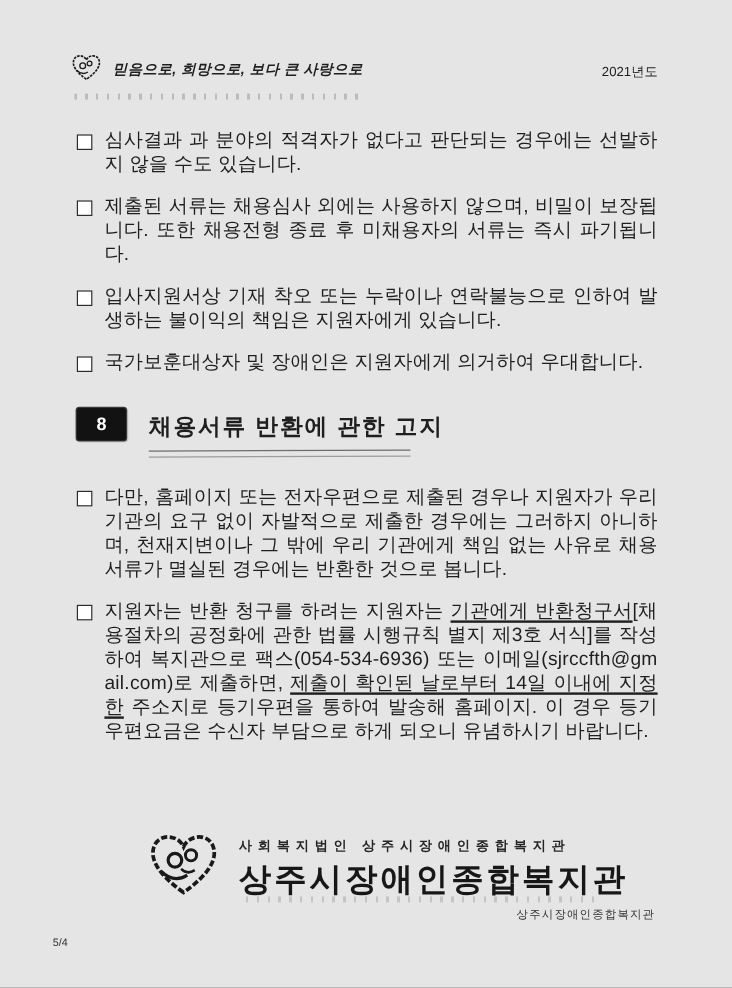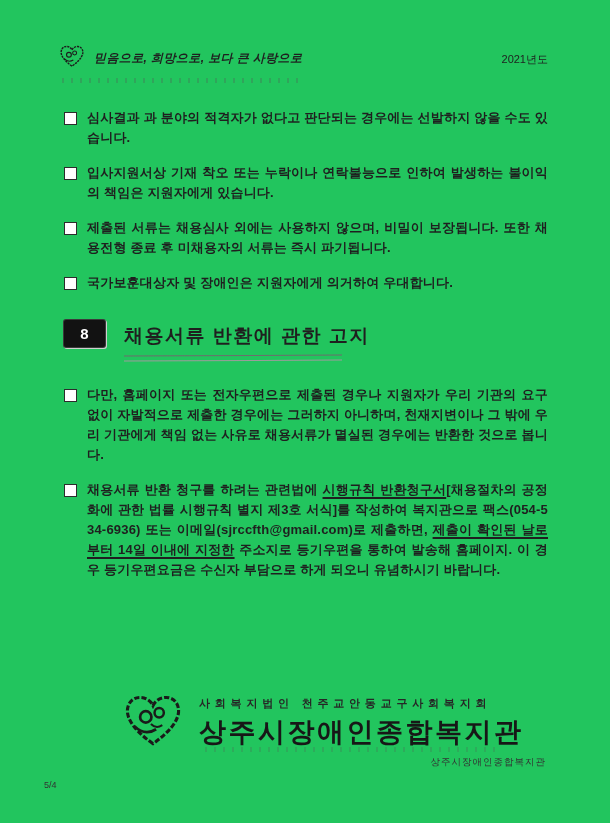--- a/index.html
+++ b/index.html
@@ -1,33 +1,33 @@
 <!DOCTYPE html>
 <html><head>
 <meta charset="utf-8">
 <style>
   html,body{margin:0;padding:0;background:#9a9a9a;}
   .page{
-    width:610px;height:823px;background:#22c55e;position:relative;overflow:hidden;
+    width:610px;height:823px;background:#e5e5e5;position:relative;overflow:hidden;
     font-family:"Liberation Sans","DejaVu Sans",sans-serif;color:#1f1f1f;margin:0 auto;
   }
   
   .header{position:absolute;top:44px;left:58px;right:62px;display:flex;justify-content:space-between;align-items:flex-start;}
   .brand{display:flex;align-items:center;gap:8px;}
   .brand svg{display:block;}
   .slogan{font-style:italic;font-weight:bold;font-size:12px;letter-spacing:.4px;padding-top:4px;}
   .year{font-size:11px;padding-top:8px;margin-left:24px;}
   .ghost{position:absolute;opacity:.28;background:repeating-linear-gradient(90deg,#555 0 2px,transparent 2px 9px);filter:blur(.6px);}
   .ghost.g1{top:78px;left:62px;width:240px;height:5px;}
   .ghost.g2{top:747px;left:205px;width:295px;height:5px;opacity:.22;}
   
   .content{position:absolute;top:108px;left:64px;width:484px;}
   .notice{display:flex;margin-bottom:15px;}
   .checkbox{width:11px;height:11px;border:1.6px solid #2c2c2c;margin:4px 10px 0 0;flex:0 0 auto;background:#fff;}
-  .notice-text{font-size:13px;font-weight:bold;line-height:20px;text-align:justify;word-break:break-all;letter-spacing:.2px;flex:1;}
+  .notice-text{font-size:16px;font-weight:normal;line-height:20px;text-align:justify;word-break:break-all;letter-spacing:.2px;flex:1;}
   .notice-text span.u{text-decoration:underline;text-decoration-thickness:1.5px;text-underline-offset:3px;}
   
   .section-header{margin:27px 0 24px 0;display:flex;align-items:flex-start;}
   .section-num{width:41px;height:27px;background:#121212;color:#ffffff;font-weight:bold;font-size:15px;
     display:flex;align-items:center;justify-content:center;border-radius:2px;
     box-shadow:0 0 0 1px #3a3a3a, 1px 1px 0 1px #cfcfcf;}
   .section-title-wrap{margin-left:19px;padding-top:3px;}
   .section-title{font-size:19px;font-weight:bold;letter-spacing:1.5px;padding-bottom:6px;white-space:nowrap;}
   .section-underline{height:4px;width:218px;border-top:1.5px solid #6d6d6d;border-bottom:1.5px solid #9c9c9c;transform:rotate(-.25deg);}
   
@@ -60,62 +60,62 @@
   <div class="ghost g1"></div>
 
   <div class="content">
 
     <div class="notice">
       <span class="checkbox"></span>
       <div class="notice-text"><span>심사결과 과 분야의 적격자가 없다고 판단되는 경우에는 선발하지 않을 수도 있습니다.</span></div>
     </div>
     <div class="notice">
       <span class="checkbox"></span>
-      <div class="notice-text"><span>입사지원서상 기재 착오 또는 누락이나 연락불능으로 인하여 발생하는 불이익의 책임은 지원자에게 있습니다.</span></div>
+      <div class="notice-text"><span>제출된 서류는 채용심사 외에는 사용하지 않으며, 비밀이 보장됩니다. 또한 채용전형 종료 후 미채용자의 서류는 즉시 파기됩니다.</span></div>
     </div>
     <div class="notice">
       <span class="checkbox"></span>
-      <div class="notice-text"><span>제출된 서류는 채용심사 외에는 사용하지 않으며, 비밀이 보장됩니다. 또한 채용전형 종료 후 미채용자의 서류는 즉시 파기됩니다.</span></div>
+      <div class="notice-text"><span>입사지원서상 기재 착오 또는 누락이나 연락불능으로 인하여 발생하는 불이익의 책임은 지원자에게 있습니다.</span></div>
     </div>
     <div class="notice">
       <span class="checkbox"></span>
       <div class="notice-text"><span>국가보훈대상자 및 장애인은 지원자에게 의거하여 우대합니다.</span></div>
     </div>
 
     <div class="section-header">
       <div class="section-num">8</div>
       <div class="section-title-wrap">
         <div class="section-title">채용서류 반환에 관한 고지</div>
         <div class="section-underline"></div>
       </div>
     </div>
 
     <div class="notice">
       <span class="checkbox"></span>
       <div class="notice-text"><span>다만, 홈페이지 또는 전자우편으로 제출된 경우나 지원자가 우리 기관의 요구 없이 자발적으로 제출한 경우에는 그러하지 아니하며, 천재지변이나 그 밖에 우리 기관에게 책임 없는 사유로 채용서류가 멸실된 경우에는 반환한 것으로 봅니다.</span></div>
     </div>
     <div class="notice">
       <span class="checkbox"></span>
-      <div class="notice-text"><span>채용서류 반환 청구를 하려는 관련법에 </span><span class="u">시행규칙 반환청구서</span><span>[채용절차의 공정화에 관한 법률 시행규칙 별지 제3호 서식]를 작성하여 복지관으로 팩스(054-534-6936) 또는 이메일(sjrccfth@gmail.com)로 제출하면, </span><span class="u">제출이 확인된 날로부터 14일 이내에 지정한</span><span> 주소지로 등기우편을 통하여 발송해 홈페이지. 이 경우 등기우편요금은 수신자 부담으로 하게 되오니 유념하시기 바랍니다.</span></div>
+      <div class="notice-text"><span>지원자는 반환 청구를 하려는 지원자는 </span><span class="u">기관에게 반환청구서</span><span>[채용절차의 공정화에 관한 법률 시행규칙 별지 제3호 서식]를 작성하여 복지관으로 팩스(054-534-6936) 또는 이메일(sjrccfth@gmail.com)로 제출하면, </span><span class="u">제출이 확인된 날로부터 14일 이내에 지정한</span><span> 주소지로 등기우편을 통하여 발송해 홈페이지. 이 경우 등기우편요금은 수신자 부담으로 하게 되오니 유념하시기 바랍니다.</span></div>
     </div>
 
   </div>
 
   <div class="footer">
     <span>
       <svg width="66" height="58" viewBox="0 0 64 56">
         <path d="M32 50 C 12 36, 3 22, 9 11 C 14 2, 28 4, 32 13 C 36 4, 50 2, 55 11 C 61 22, 52 36, 32 50 Z" fill="none" stroke="#1a1a1a" stroke-width="3" stroke-dasharray="5 2"></path>
         <circle cx="25" cy="24" r="5.5" fill="none" stroke="#1a1a1a" stroke-width="2.6"></circle>
         <circle cx="38" cy="20" r="4.5" fill="none" stroke="#1a1a1a" stroke-width="2.4"></circle>
         <path d="M14 33 q 10 10 21 3" fill="none" stroke="#1a1a1a" stroke-width="2.6"></path>
         <path d="M30 31 q 5 5 11 1" fill="none" stroke="#1a1a1a" stroke-width="2"></path>
       </svg>
     </span>
     <div class="footer-text">
-      <span class="org-small">사회복지법인 천주교안동교구사회복지회</span>
+      <span class="org-small">사회복지법인 상주시장애인종합복지관</span>
       <span class="org-large">상주시장애인종합복지관</span>
     </div>
   </div>
   <div class="ghost g2"></div>
   <span class="org-right">상주시장애인종합복지관</span>
   <span class="page-num">5/4</span>
 
 </div>
 
 </body></html>

